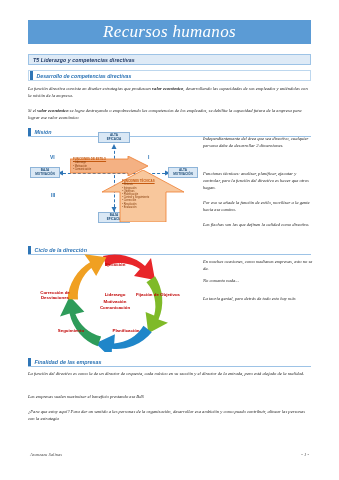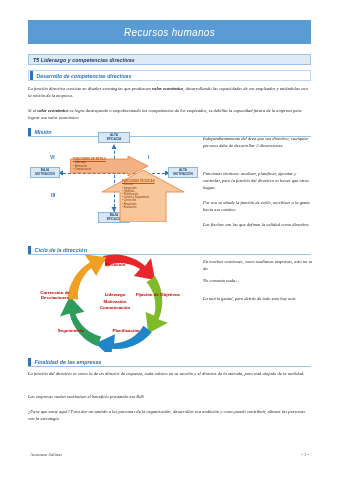--- a/index.html
+++ b/index.html
@@ -9,22 +9,22 @@
     overflow:hidden;
   }
   .page{position:relative;width:339px;height:480px;background:#fff;}
 
   
   .banner{
     position:absolute;left:28px;top:20px;width:283px;height:24px;
     background:#5b9bd5;display:flex;align-items:center;justify-content:center;
   }
   .banner-text{
-    color:#ffffff;font-style:italic;font-size:10px;letter-spacing:.3px;
-    font-family:Liberation Sans, sans-serif;
+    color:#ffffff;font-style:italic;font-size:17px;letter-spacing:.3px;
+    font-family:Liberation Serif, serif;
   }
 
   
   .h1bar{
     position:absolute;left:28px;width:283px;height:11px;
     background:#deeaf6;border:1px solid #9dc3e6;box-sizing:border-box;
     display:flex;align-items:center;
   }
   .h1bar span{
     font-size:5.2px;font-weight:bold;font-style:italic;color:#1f3864;

